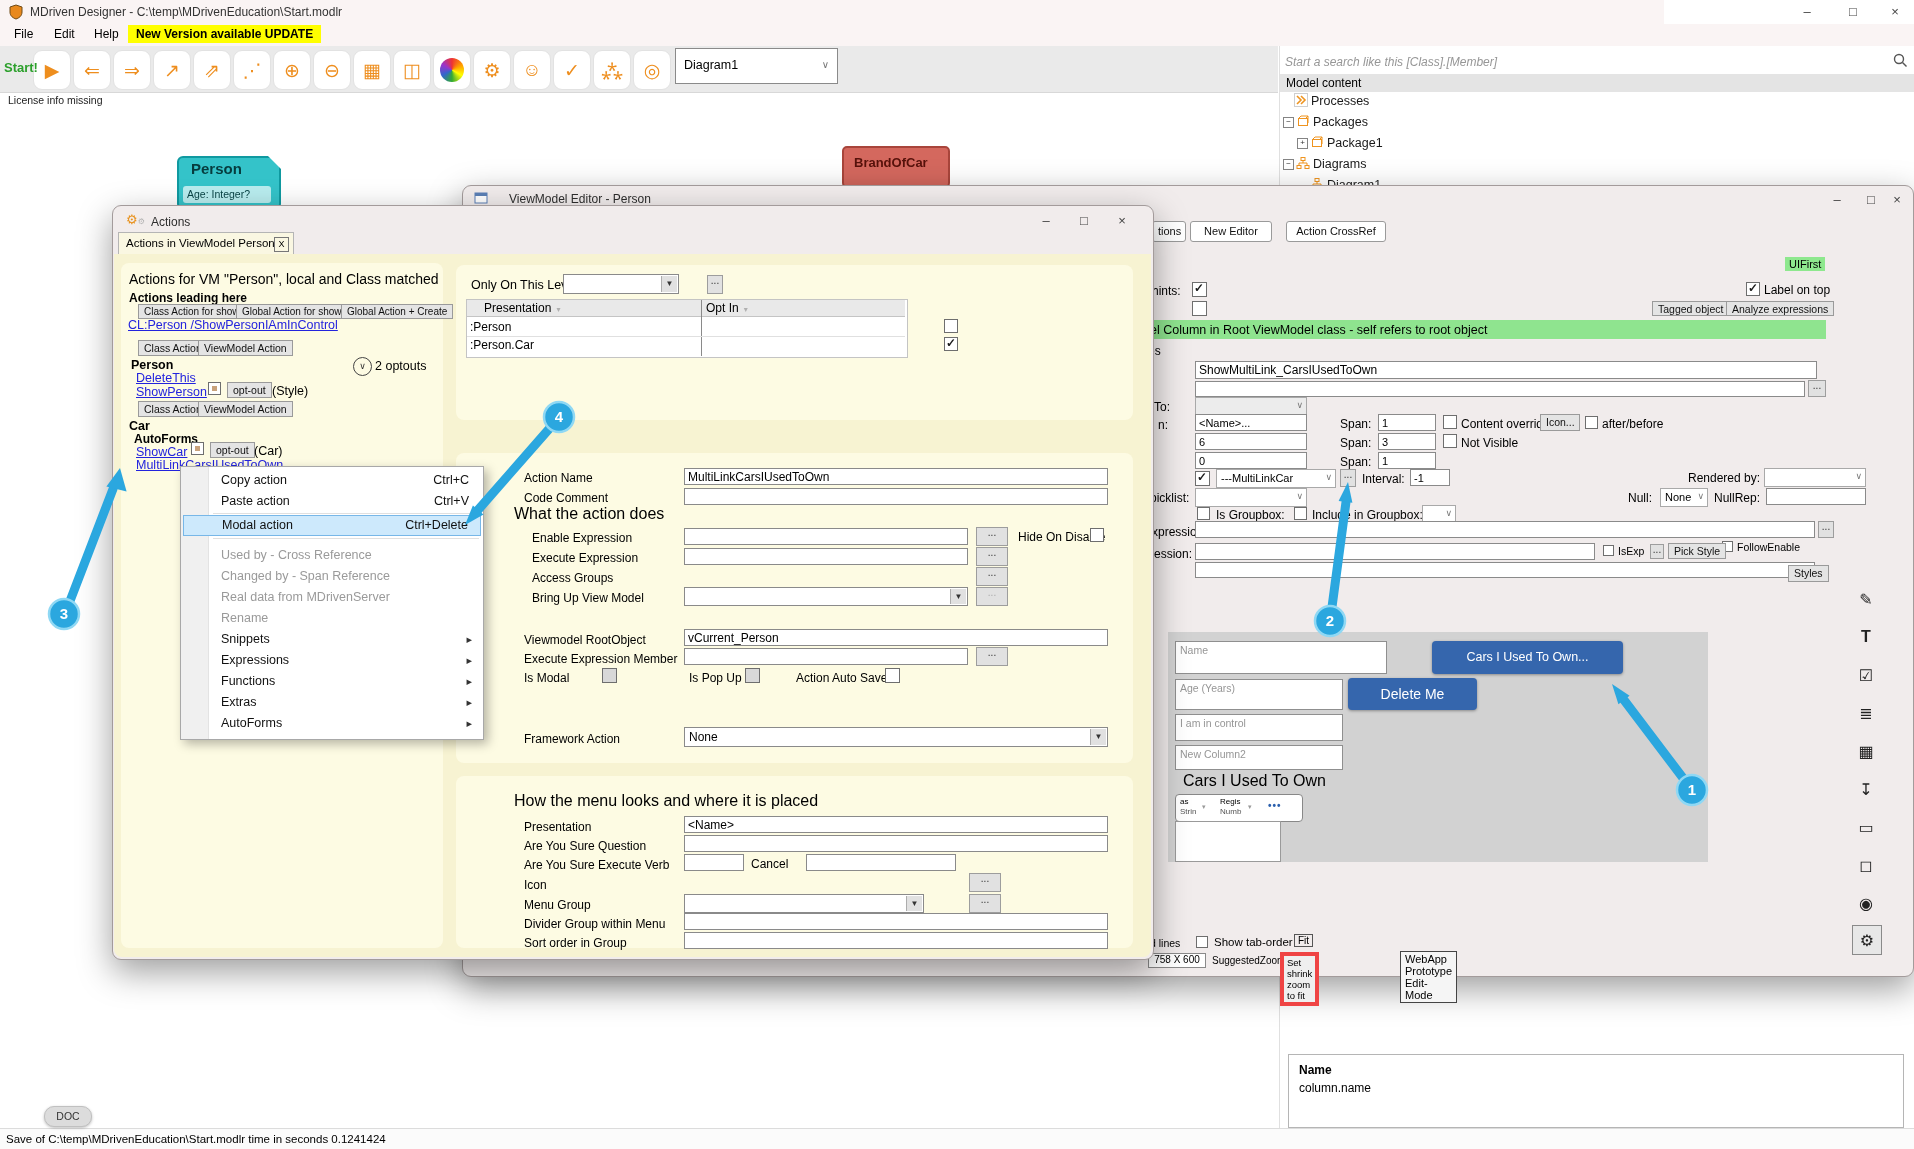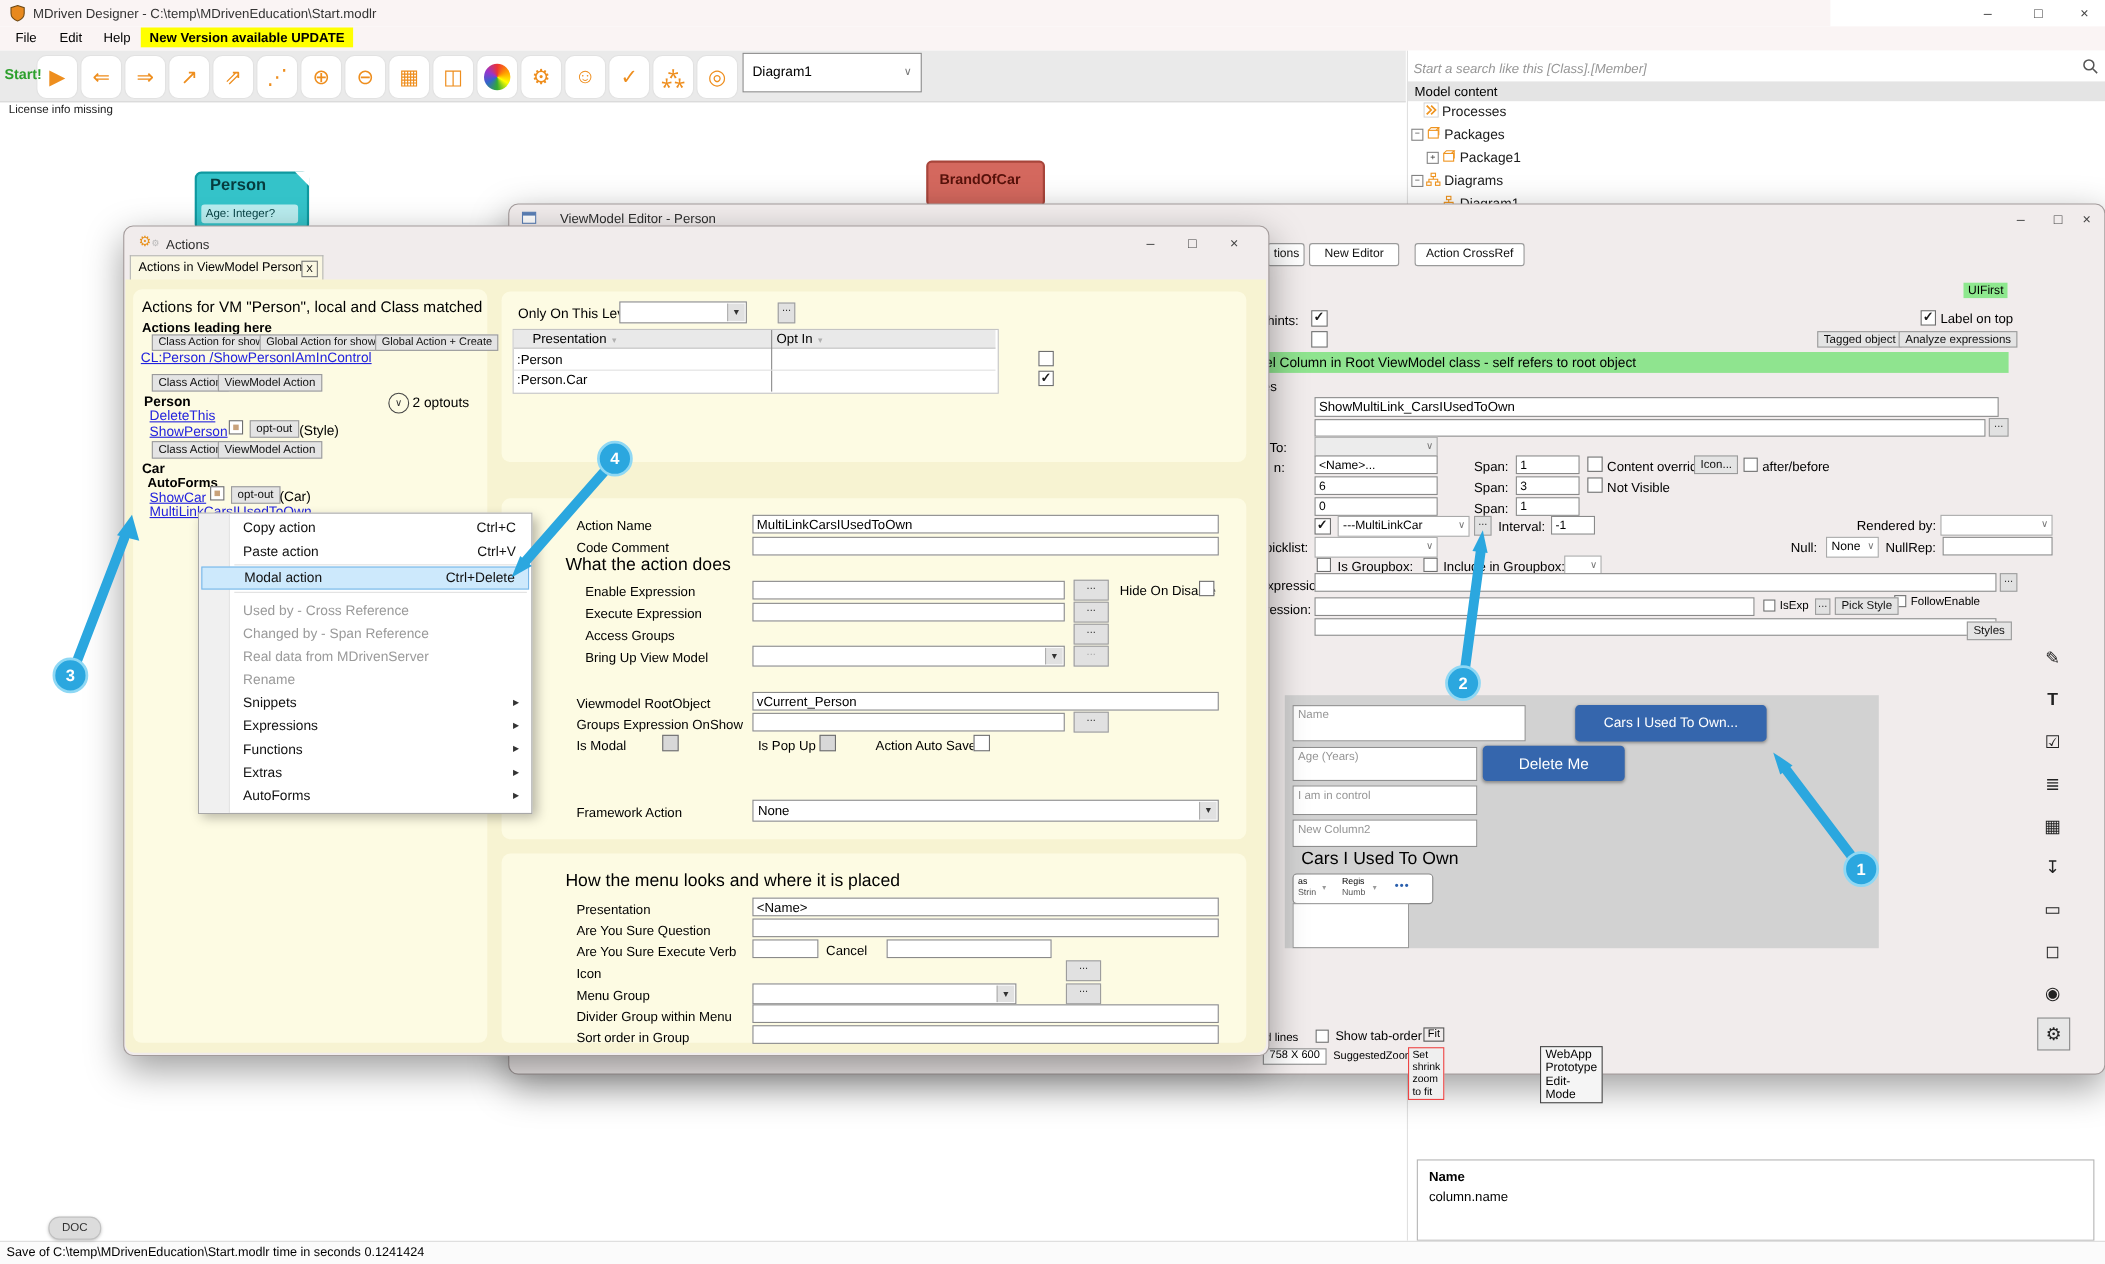--- a/index.html
+++ b/index.html
@@ -307,21 +307,21 @@
   <div class="sideicon" style="left:1852px;top:699px">≣</div>
   <div class="sideicon" style="left:1852px;top:737px">▦</div>
   <div class="sideicon" style="left:1852px;top:775px">↧</div>
   <div class="sideicon" style="left:1852px;top:813px">▭</div>
   <div class="sideicon" style="left:1852px;top:851px">◻</div>
   <div class="sideicon" style="left:1852px;top:889px">◉</div>
   <div class="sideicon" style="left:1852px;top:925px;border:1px solid #8a8a8a;background:#e7e7e7">⚙</div>
 
   <div class="ab" style="left:1168px;top:632px;width:540px;height:230px;background:#d2d2d2"></div>
   <textarea class="pv" style="left: 1175px; top: 641px; width: 212px; height: 33px;" placeholder="Name"></textarea>
-  <div class="bluebtn" style="left:1432px;top:641px;width:174px;height:33px;font-size:12.5px;line-height:33px">Cars I Used To Own...</div>
+  <div class="bluebtn" style="left:1432px;top:641px;width:191px;height:33px;font-size:12.5px;line-height:33px">Cars I Used To Own...</div>
   <textarea class="pv" style="left: 1175px; top: 679px; width: 168px; height: 31px;" placeholder="Age (Years)"></textarea>
   <div class="bluebtn" style="left:1348px;top:678px;width:129px;height:32px;font-size:14px;line-height:32px">Delete Me</div>
   <textarea class="pv" style="left: 1175px; top: 714px; width: 168px; height: 27px;" placeholder="I am in control"></textarea>
   <textarea class="pv" style="left: 1175px; top: 745px; width: 168px; height: 25px;" placeholder="New Column2"></textarea>
   <span class="ab nw" style="left:1183px;top:772px;font-size:16px">Cars I Used To Own</span>
   <div class="ab" style="left:1175px;top:794px;width:126px;height:26px;background:#fff;border:1px solid #888;border-radius:4px">
     <span class="ab nw" style="left:4px;top:2px;font-size:8px">as</span>
     <span class="ab nw" style="left:4px;top:12px;font-size:8px;color:#555">Strin</span>
     <span class="ab" style="left:26px;top:8px;font-size:7px;color:#999">▾</span>
     <span class="ab nw" style="left:44px;top:2px;font-size:8px">Regis</span>
@@ -330,21 +330,21 @@
     <span class="ab nw" style="left:92px;top:5px;font-size:10px;font-weight:bold;color:#2a5fad;letter-spacing:1px">•••</span>
   </div>
   <div class="ab" style="left:1175px;top:821px;width:104px;height:39px;background:#fff;border:1px solid #9a9a9a"></div>
 
   <span class="lbl sm" style="left:1150px;top:937px">d lines</span>
   <span class="ab cb" style="left:1196px;top:936px;width:12px;height:12px"></span>
   <span class="lbl" style="left:1214px;top:936px;font-size:11.5px">Show tab-order</span>
   <span class="ab" style="left:1294px;top:934px;border:1px solid #555;font-size:10px;padding:0 3px">Fit</span>
   <span class="ab fld" style="left:1148px;top:953px;width:58px;height:15px;font-size:10px;text-align:center">758 X 600</span>
   <span class="lbl" style="left:1212px;top:955px;font-size:10px">SuggestedZoom</span>
-  <span class="ab" style="left:1280px;top:952px;border:1px solid #ef4444;font-size:9.5px;padding:1px 3px;background:#efefef">Set shrink zoom to fit</span>
+  <span class="ab" style="left:1280px;top:952px;border:4px solid #ef4444;font-size:9.5px;padding:1px 3px;background:#efefef">Set shrink zoom to fit</span>
   <span class="ab" style="left:1400px;top:951px;border:1px solid #444;font-size:11px;padding:1px 4px;background:#f5f5f5">WebApp Prototype Edit-Mode</span>
 </div>
 
 <div class="ab win" style="left:112px;top:205px;width:1040px;height:753px;z-index:20">
   <span class="ab" style="left:13px;top:6px;font-size:13px;color:#e8921e">⚙<span style="font-size:8px;color:#b5b5b5">⚙</span></span>
   <span class="ab winttl" style="left:38px;top:9px">Actions</span>
   <span class="ab wctl" style="left:916px;top:4px">–</span>
   <span class="ab wctl" style="left:954px;top:4px">□</span>
   <span class="ab wctl" style="left:992px;top:4px">×</span>
 
@@ -413,21 +413,21 @@
   <span class="lbl" style="left:419px;top:345px">Execute Expression</span>
   <div class="ab fld" style="left:571px;top:342px;width:284px;height:17px"></div>
   <div class="ab ebtn" style="left:863px;top:341px;width:32px;height:19px">...</div>
   <span class="lbl" style="left:419px;top:365px">Access Groups</span>
   <div class="ab ebtn" style="left:863px;top:361px;width:32px;height:19px">...</div>
   <span class="lbl" style="left:419px;top:385px">Bring Up View Model</span>
   <div class="comboW" style="left:571px;top:381px;width:284px;height:19px"></div>
   <div class="ab ebtn" style="left:863px;top:381px;width:32px;height:19px;color:#aaa">...</div>
   <span class="lbl" style="left:411px;top:427px">Viewmodel RootObject</span>
   <input class="ab fld" style="left: 571px; top: 423px; width: 424px; height: 17px;" value="vCurrent_Person">
-  <span class="lbl" style="left:411px;top:446px">Groups Expression OnShow</span>
+  <span class="lbl" style="left:411px;top:446px">Execute Expression Member</span>
   <div class="ab fld" style="left:571px;top:442px;width:284px;height:17px"></div>
   <div class="ab ebtn" style="left:863px;top:441px;width:32px;height:19px">...</div>
   <span class="lbl" style="left:411px;top:465px">Is Modal</span>
   <span class="ab cb grayed" style="left:489px;top:462px;width:15px;height:15px"></span>
   <span class="lbl" style="left:576px;top:465px">Is Pop Up</span>
   <span class="ab cb grayed" style="left:632px;top:462px;width:15px;height:15px"></span>
   <span class="lbl" style="left:683px;top:465px">Action Auto Saves</span>
   <span class="ab cb" style="left:772px;top:462px;width:15px;height:15px"></span>
   <span class="lbl" style="left:411px;top:526px">Framework Action</span>
   <div class="comboW" style="left:571px;top:521px;width:424px;height:20px"><span>None</span></div>

